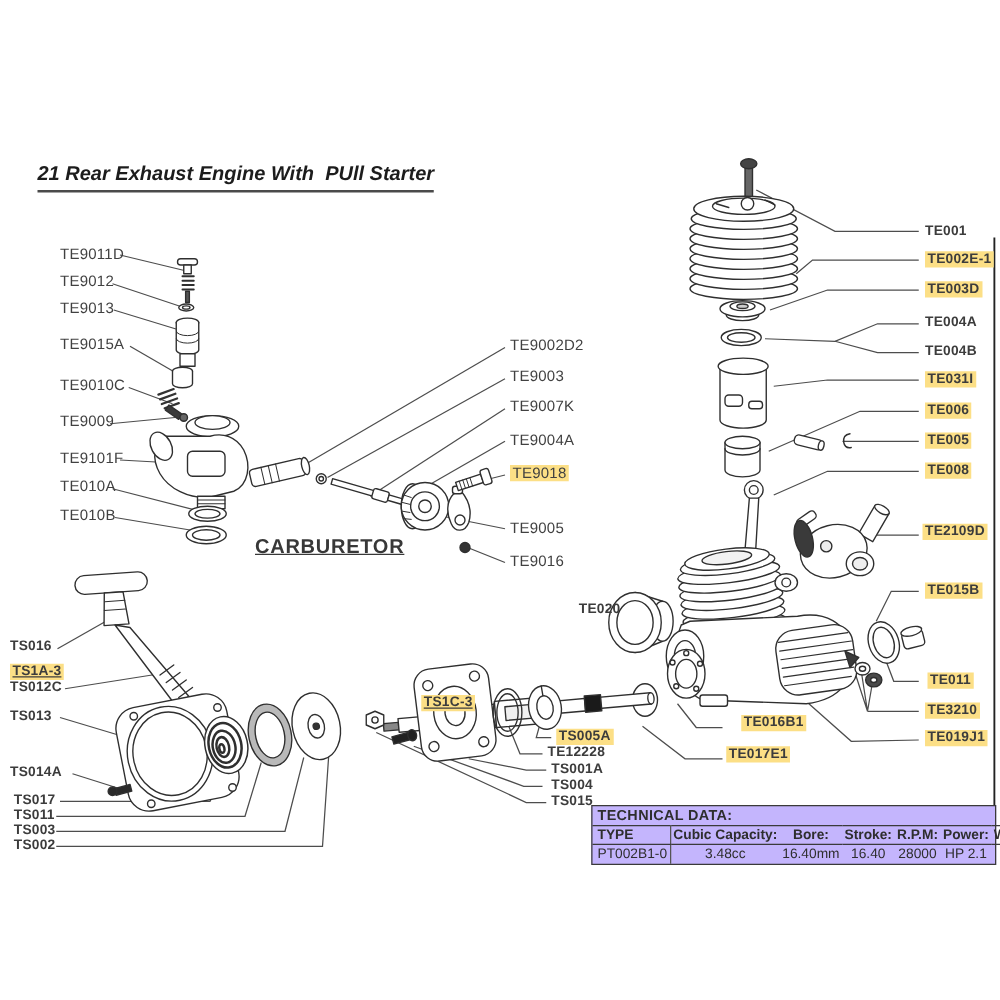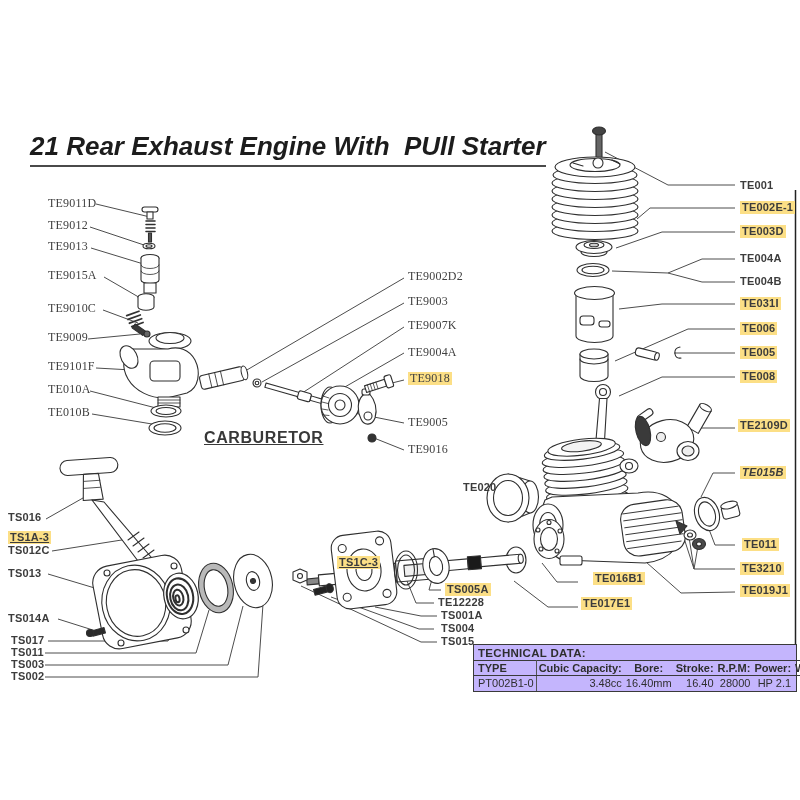--- a/index.html
+++ b/index.html
@@ -1,34 +1,34 @@
 <!DOCTYPE html>
 <html style="--hl: #fcdf86;"><head>
 <meta charset="utf-8">
 <style>
   html,body{margin:0;padding:0;background:#fff;}
   .canvas{position:relative;width:800px;height:800px;background:#fff;overflow:hidden;
           font-family:"Liberation Sans",sans-serif;}
   .art{position:absolute;left:0;top:0;}
-  .title{position:absolute;left:30px;top:131px;font-size:26px;font-weight:bold;font-style:italic;
+  .title{position:absolute;left:30px;top:131px;font-size:16px;font-weight:bold;font-style:italic;
          color:#1c1c1c;border-bottom:2px solid #4a4a4a;padding-bottom:3px;white-space:pre;}
   .plabel{position:absolute;font-size:11px;font-weight:700;color:#3c3c3c;white-space:nowrap;
           letter-spacing:.2px;line-height:13px;}
-  .plabel.lg{font-size:12px;font-weight:500;color:#414141;font-family:Liberation Serif, serif;}
+  .plabel.lg{font-size:12px;font-weight:500;color:#414141;}
   .plabel.hl{background:var(--hl,#fcdf86);padding:0 2px;}
   .plabel.ul{text-decoration:underline;margin-top:44px;}
   .carb-cap{position:absolute;left:204px;top:429px;font-size:16px;font-weight:700;color:#383838;
             text-decoration:underline;letter-spacing:.6px;}
   .tech{position:absolute;left:473px;top:644px;width:322px;color:#2e2e2e;border:1.5px solid #3a3a3a;
         background:#c4b5fd;}
   .tech-heading{font-size:11.5px;font-weight:600;letter-spacing:.3px;padding:2px 4px 1px;}
   .tech table{width:100%;border-collapse:collapse;font-size:11px;}
   .tech th{border-top:1.2px solid #3a3a3a;border-bottom:1px solid #3a3a3a;font-weight:600;
            padding:1px 2px;text-align:center;white-space:nowrap;}
-  .tech td{padding:1px 2px 2px;text-align:right;white-space:nowrap;}
+  .tech td{padding:1px 2px 2px;text-align:center;white-space:nowrap;}
   .tech th:first-child,.tech td:first-child{text-align:left;border-right:1px solid #555;padding-left:4px;}
   .tech th:nth-child(1){width:64px;} .tech th:nth-child(2){width:88px;}
 </style>
 </head>
 <body>
 
 <div class="canvas">
 
   <svg class="art" width="800" height="800" viewBox="0 0 800 800">
 
@@ -389,21 +389,21 @@
       <div class="plabel" style="left: 740px; top: 179px;">TE001</div>
       <div class="plabel hl" style="left: 740px; top: 201px;">TE002E-1</div>
       <div class="plabel hl" style="left: 740px; top: 225px;">TE003D</div>
       <div class="plabel" style="left: 740px; top: 252px;">TE004A</div>
       <div class="plabel" style="left: 740px; top: 275px;">TE004B</div>
       <div class="plabel hl" style="left: 740px; top: 297px;">TE031I</div>
       <div class="plabel hl" style="left: 740px; top: 322px;">TE006</div>
       <div class="plabel hl" style="left: 740px; top: 346px;">TE005</div>
       <div class="plabel hl" style="left: 740px; top: 370px;">TE008</div>
       <div class="plabel hl" style="left: 738px; top: 419px;">TE2109D</div>
-      <div class="plabel hl" style="left: 740px; top: 466px; font-style: italic;">TE015B</div>
+      <div class="plabel hl" style="left: 740px; top: 466px;">TE015B</div>
       <div class="plabel hl" style="left: 742px; top: 538px;">TE011</div>
       <div class="plabel hl" style="left: 740px; top: 562px;">TE3210</div>
       <div class="plabel hl" style="left: 740px; top: 584px;">TE019J1</div>
       <div class="plabel" style="left: 463px; top: 481px;">TE020</div>
       <div class="plabel hl" style="left: 581px; top: 572px; margin-left: 12px;">TE016B1</div>
       <div class="plabel hl" style="left: 581px; top: 597px;">TE017E1</div>
       <div class="plabel hl ul" style="left: 8px; top: 487px;">TS1A-3</div>
       <div class="plabel" style="left: 8px; top: 511px;">TS016</div>
       <div class="plabel" style="left: 8px; top: 544px;">TS012C</div>
       <div class="plabel" style="left: 8px; top: 567px;">TS013</div>

